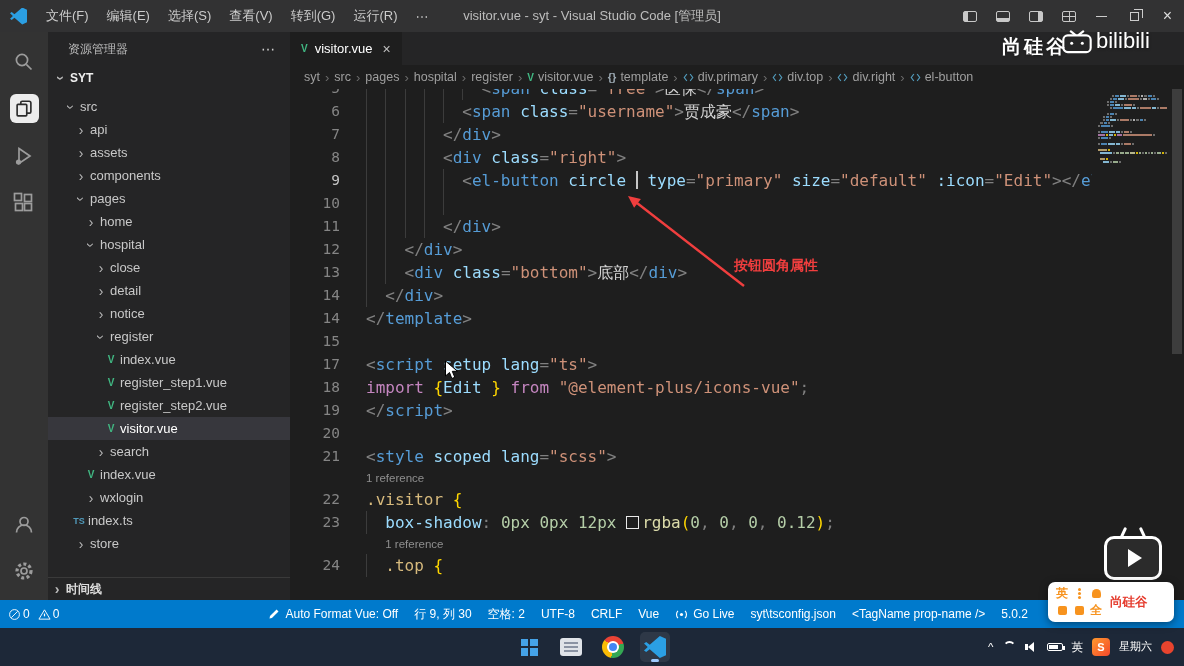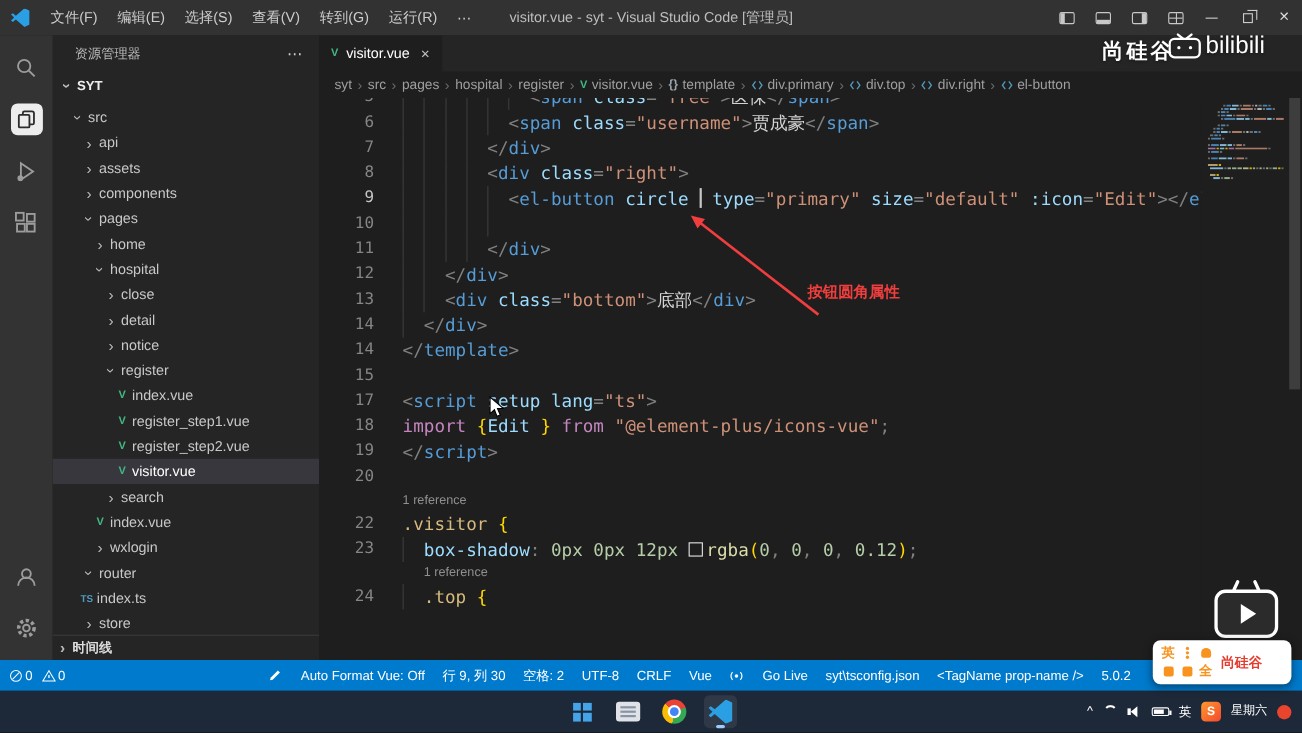--- a/index.html
+++ b/index.html
@@ -86,21 +86,21 @@
   .minimap{position:absolute;top:0;right:14px;width:78px;bottom:0;background:#1e1e1e;padding:6px 3px 0 6px;z-index:3}
   .mm-row{height:2px;margin-bottom:1px;white-space:nowrap;overflow:hidden}
   .mm-seg{display:inline-block;height:2px;background:currentColor;opacity:.8;vertical-align:top;margin-right:1px}
   .mm-ind{display:inline-block;height:1px;vertical-align:top}
   .scrollbar{position:absolute;top:0;right:0;width:14px;bottom:0;z-index:4}
   .scroll-thumb{position:absolute;top:0;left:2px;right:2px;height:265px;background:rgba(121,121,121,.35)}
 
   
   .statusbar{position:absolute;left:0;right:0;top:600px;height:28px;background:#007acc;color:#fff;
              display:flex;align-items:center;font-size:12px;z-index:10}
-  .sb-item{display:flex;align-items:center;gap:17px;padding:0 6px;height:100%;white-space:nowrap}
+  .sb-item{display:flex;align-items:center;gap:5px;padding:0 6px;height:100%;white-space:nowrap}
   .sb-left{display:flex;align-items:center;padding-left:8px;gap:2px}
   .sb-flex{flex:1}
   .sb-right{display:flex;align-items:center;gap:4px;margin-right:150px}
   .sb-ico{display:flex;align-items:center}
 
   
   .taskbar{position:absolute;left:0;right:0;top:628px;height:38px;background:#1d2838;z-index:15}
   .tb-center{position:absolute;left:50%;transform:translateX(-50%);top:0;height:100%;display:flex;
              align-items:center;gap:12px}
   .start-grid{width:17px;height:17px;display:grid;grid-template-columns:1fr 1fr;grid-template-rows:1fr 1fr;gap:2px}
@@ -326,24 +326,20 @@
           <span>search</span>
         </div>
         <div class="tree-item" style="padding-left: 34px;">
           <span class="vue-ico">V</span>
           <span>index.vue</span>
         </div>
         <div class="tree-item" style="padding-left: 34px;">
           <span class="chev">›</span>
           <span>wxlogin</span>
         </div>
-        <div class="tree-item" style="padding-left: 24px;">
-          <span class="chev open">›</span>
-          <span>router</span>
-        </div>
         <div class="tree-item" style="padding-left: 22px;">
           <span class="ts-ico">TS</span>
           <span>index.ts</span>
         </div>
         <div class="tree-item" style="padding-left: 24px;">
           <span class="chev">›</span>
           <span>store</span>
         </div>
       </div>
     <div class="sb-bottom">
@@ -438,20 +434,21 @@
           <div class="code-line"><span class="ln">11</span><span class="lc"><span class="guide"></span><span class="guide"></span><span class="guide"></span><span class="guide"></span><span class="tk-p">&lt;/</span><span class="tk-t">div</span><span class="tk-p">&gt;</span></span></div>
           <div class="code-line"><span class="ln">12</span><span class="lc"><span class="guide"></span><span class="guide"></span><span class="tk-p">&lt;/</span><span class="tk-t">div</span><span class="tk-p">&gt;</span></span></div>
           <div class="code-line"><span class="ln">13</span><span class="lc"><span class="guide"></span><span class="guide"></span><span class="tk-p">&lt;</span><span class="tk-t">div</span><span> </span><span class="tk-a">class</span><span class="tk-p">=</span><span class="tk-s">"bottom"</span><span class="tk-p">&gt;</span><span class="tk-x">底部</span><span class="tk-p">&lt;/</span><span class="tk-t">div</span><span class="tk-p">&gt;</span></span></div>
           <div class="code-line"><span class="ln">14</span><span class="lc"><span class="guide"></span><span class="tk-p">&lt;/</span><span class="tk-t">div</span><span class="tk-p">&gt;</span></span></div>
           <div class="code-line"><span class="ln">14</span><span class="lc"><span class="tk-p">&lt;/</span><span class="tk-t">template</span><span class="tk-p">&gt;</span></span></div>
           <div class="code-line"><span class="ln">15</span><span class="lc"></span></div>
           <div class="code-line"><span class="ln">17</span><span class="lc"><span class="tk-p">&lt;</span><span class="tk-t">script</span><span> </span><span class="tk-a">setup</span><span> </span><span class="tk-a">lang</span><span class="tk-p">=</span><span class="tk-s">"ts"</span><span class="tk-p">&gt;</span></span></div>
           <div class="code-line"><span class="ln">18</span><span class="lc"><span class="tk-k">import</span><span> </span><span class="tk-b">{</span><span class="tk-a">Edit</span><span> </span><span class="tk-b">}</span><span> </span><span class="tk-k">from</span><span> </span><span class="tk-s">"@element-plus/icons-vue"</span><span class="tk-p">;</span></span></div>
           <div class="code-line"><span class="ln">19</span><span class="lc"><span class="tk-p">&lt;/</span><span class="tk-t">script</span><span class="tk-p">&gt;</span></span></div>
           <div class="code-line"><span class="ln">20</span><span class="lc"></span></div>
+          <div class="code-line"><span class="ln">21</span><span class="lc"><span class="tk-p">&lt;</span><span class="tk-t">style</span><span> </span><span class="tk-a">scoped</span><span> </span><span class="tk-a">lang</span><span class="tk-p">=</span><span class="tk-s">"scss"</span><span class="tk-p">&gt;</span></span></div>
           <div class="codelens" style="padding-left: 76px;">1 reference</div>
           <div class="code-line"><span class="ln">22</span><span class="lc"><span class="tk-e">.visitor</span><span> </span><span class="tk-b">{</span></span></div>
           <div class="code-line"><span class="ln">23</span><span class="lc"><span class="guide"></span><span class="tk-a">box-shadow</span><span class="tk-p">:</span><span> </span><span class="tk-n">0px</span><span> </span><span class="tk-n">0px</span><span> </span><span class="tk-n">12px</span><span> </span><span class="sw"></span><span class="tk-f">rgba</span><span class="tk-b">(</span><span class="tk-n">0</span><span class="tk-p">,</span><span> </span><span class="tk-n">0</span><span class="tk-p">,</span><span> </span><span class="tk-n">0</span><span class="tk-p">,</span><span> </span><span class="tk-n">0.12</span><span class="tk-b">)</span><span class="tk-p">;</span></span></div>
           <div class="codelens" style="padding-left: 95.26px;">1 reference</div>
           <div class="code-line"><span class="ln">24</span><span class="lc"><span class="guide"></span><span class="tk-e">.top</span><span> </span><span class="tk-b">{</span></span></div>
         </div>
       <div class="minimap" id="minimap">
           <div class="mm-row"><span class="mm-ind" style="width: 13.8px;"></span><span class="mm-seg tk-p" style="width: 2px;"></span><span class="mm-seg tk-t" style="width: 4.6px;"></span><span class="mm-seg tk-a" style="width: 5.75px;"></span><span class="mm-seg tk-p" style="width: 2px;"></span><span class="mm-seg tk-s" style="width: 6.9px;"></span><span class="mm-seg tk-p" style="width: 2px;"></span><span class="mm-seg tk-x" style="width: 2.3px;"></span><span class="mm-seg tk-p" style="width: 2.3px;"></span><span class="mm-seg tk-t" style="width: 4.6px;"></span><span class="mm-seg tk-p" style="width: 2px;"></span></div>
           <div class="mm-row"><span class="mm-ind" style="width: 11.5px;"></span><span class="mm-seg tk-p" style="width: 2px;"></span><span class="mm-seg tk-t" style="width: 4.6px;"></span><span class="mm-seg tk-a" style="width: 5.75px;"></span><span class="mm-seg tk-p" style="width: 2px;"></span><span class="mm-seg tk-s" style="width: 11.5px;"></span><span class="mm-seg tk-p" style="width: 2px;"></span><span class="mm-seg tk-x" style="width: 3.45px;"></span><span class="mm-seg tk-p" style="width: 2.3px;"></span><span class="mm-seg tk-t" style="width: 4.6px;"></span><span class="mm-seg tk-p" style="width: 2px;"></span></div>
           <div class="mm-row"><span class="mm-ind" style="width: 9.2px;"></span><span class="mm-seg tk-p" style="width: 2.3px;"></span><span class="mm-seg tk-t" style="width: 3.45px;"></span><span class="mm-seg tk-p" style="width: 2px;"></span></div>

